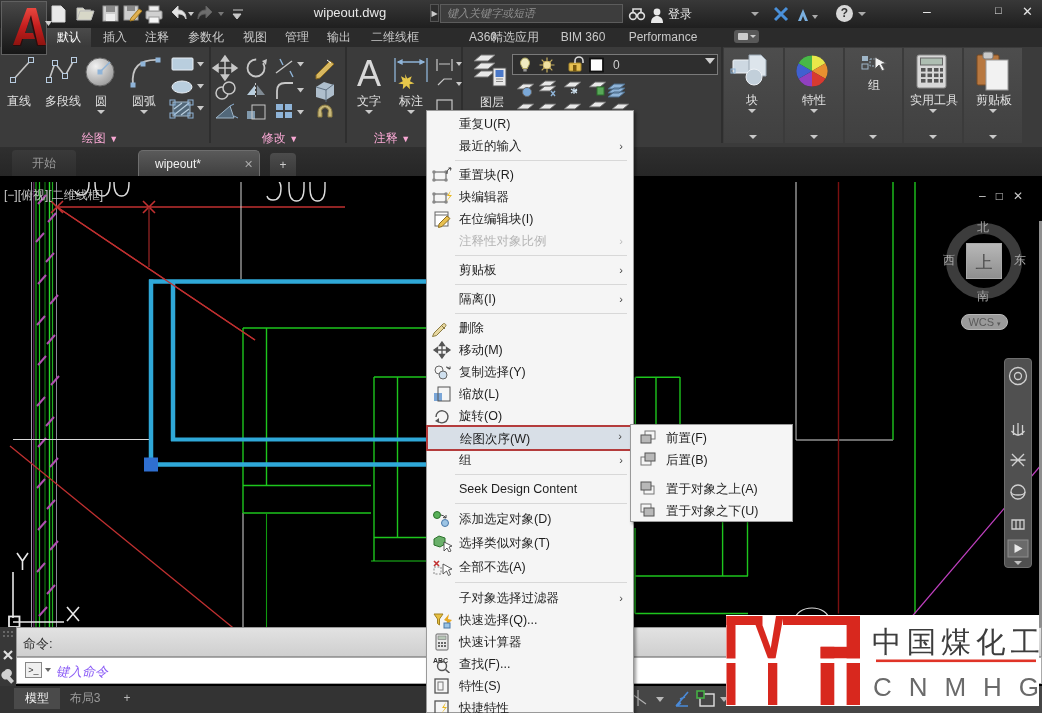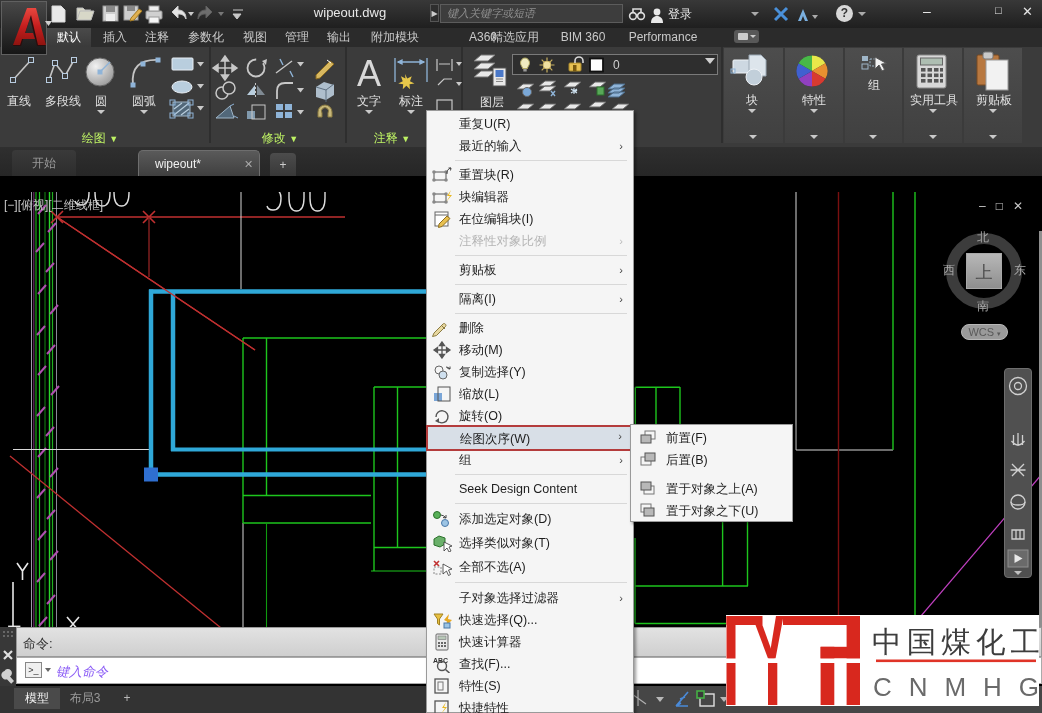--- a/index.html
+++ b/index.html
@@ -11,30 +11,30 @@
 #fname{position:absolute;left:290px;top:5px;width:120px;text-align:center;color:#e8e8e8;font-size:13px;}
 #srchbox{position:absolute;left:440px;top:4px;width:183px;height:19px;background:#3d3d3d;border:1px solid #5c5c5c;color:#8f8f8f;font-size:11px;font-style:italic;line-height:17px;padding-left:6px;}
 #signin{position:absolute;left:668px;top:6px;color:#e5e5e5;font-size:12px;}
 .winbtn{position:absolute;top:4px;color:#e5e5e5;font-size:14px;}
 
 #tabrow{position:absolute;left:0;top:28px;width:1042px;height:19px;background:#2b2b2b;}
 .rtab{position:absolute;top:0;height:19px;line-height:19px;font-size:12px;color:#c9c9c9;text-align:center;}
 #tab-active{background:linear-gradient(#4a4a4a,#3a3a3a);color:#fff;}
 
 #ribbon{position:absolute;left:0;top:47px;width:1042px;height:100px;background:#3b3b3b;}
-.pfoot{position:absolute;top:83px;height:13px;font-size:12px;color:#bef264;text-align:center;}
+.pfoot{position:absolute;top:83px;height:13px;font-size:12px;color:#f9a8d4;text-align:center;}
 .psep{position:absolute;top:0;width:2px;height:96px;background:#2e2e2e;}
 .biglabel{position:absolute;font-size:12px;color:#e2e2e2;text-align:center;}
 .dnarrow{position:absolute;width:0;height:0;border-left:4px solid transparent;border-right:4px solid transparent;border-top:4px solid #c9c9c9;}
 .rpanel{position:absolute;top:1px;height:95px;background:linear-gradient(#4d4d4d,#404040);}
 
 #filetabs{position:absolute;left:0;top:147px;width:1042px;height:29px;background:linear-gradient(#2f2f2f,#262626);}
 .ftab{position:absolute;top:3px;height:26px;font-size:12px;text-align:center;}
 
-#canvas{position:absolute;left:0;top:192px;width:1042px;height:451px;background:#000;overflow:hidden;}
+#canvas{position:absolute;left:0;top:182px;width:1042px;height:451px;background:#000;overflow:hidden;}
 #vplabel{position:absolute;left:4px;top:5px;color:#c8c8c8;font-size:12px;}
 
 #cmd{position:absolute;left:0;top:627px;width:1042px;height:59px;}
 #cmdgrip{position:absolute;left:0;top:0;width:16px;height:59px;background:#383838;}
 #cmdhist{position:absolute;left:16px;top:0;width:1026px;height:30px;background:linear-gradient(#e2e2e2,#cfcfcf);color:#333;font-size:13px;border:1px solid #999;}
 #cmdinput{position:absolute;left:16px;top:30px;width:1026px;height:27px;background:#fff;border:1px solid #aaa;}
 
 #statusbar{position:absolute;left:0;top:686px;width:1042px;height:27px;background:#333;}
 .ltab{position:absolute;top:2px;height:21px;line-height:21px;font-size:12px;text-align:center;}
 
@@ -137,21 +137,21 @@
   <path d="M48 22 l3.5 5 3.5-5 z" fill="#cfcfcf" transform="translate(-4,-2)"></path>
 </svg>
 <div id="tabrow">
 <div class="rtab" id="tab-active" style="left:47px;width:44px;">默认</div>
 <div class="rtab" style="left:98px;width:34px;">插入</div>
 <div class="rtab" style="left:140px;width:34px;">注释</div>
 <div class="rtab" style="left:182px;width:48px;">参数化</div>
 <div class="rtab" style="left:238px;width:34px;">视图</div>
 <div class="rtab" style="left:280px;width:34px;">管理</div>
 <div class="rtab" style="left:322px;width:34px;">输出</div>
-<div class="rtab" style="left:364px;width:62px;">附加模块</div>
+<div class="rtab" style="left:364px;width:62px;">二维线框</div>
 <div class="rtab" style="left:434px;width:42px;margin-left:28px;">A360</div>
 <div class="rtab" style="left:484px;width:62px;">精选应用</div>
 <div class="rtab" style="left:554px;width:58px;">BIM 360</div>
 <div class="rtab" style="left:622px;width:82px;">Performance</div>
 <div class="abs" style="left:734px;top:2px;width:25px;height:13px;background:#585858;border-radius:3px;">
   <div class="abs" style="left:4px;top:3px;width:10px;height:7px;background:#ccc;border-radius:1px;"></div>
   <div class="abs" style="left:16px;top:5px;width:0;height:0;border-left:3px solid transparent;border-right:3px solid transparent;border-top:3px solid #ccc;"></div>
 </div>
 </div>
 <div id="ribbon">

